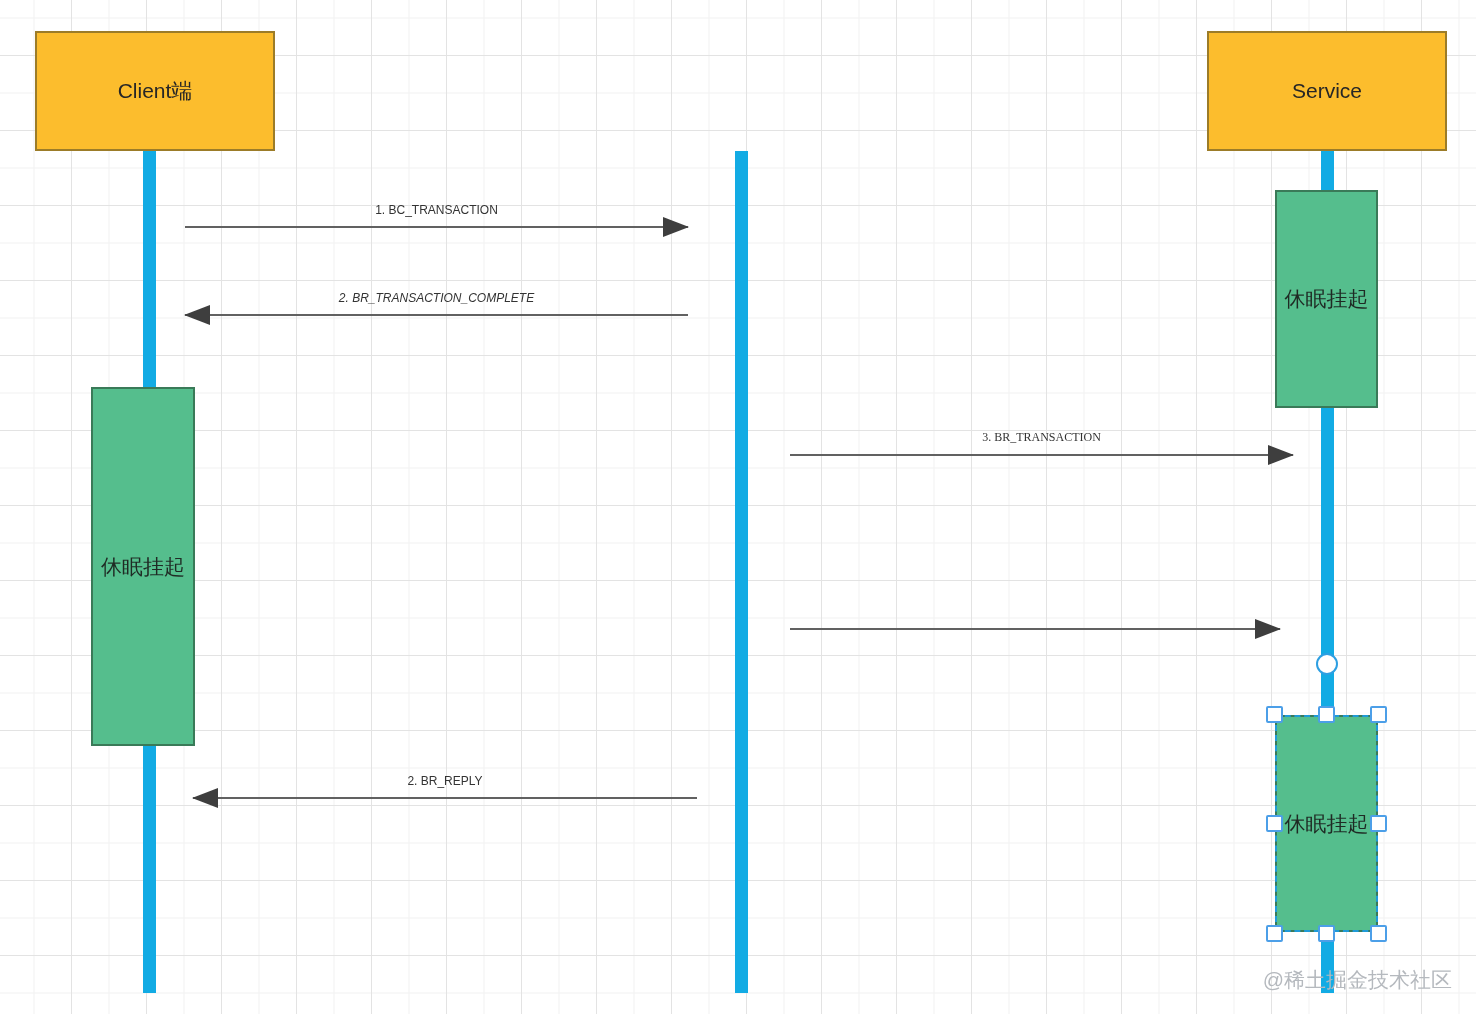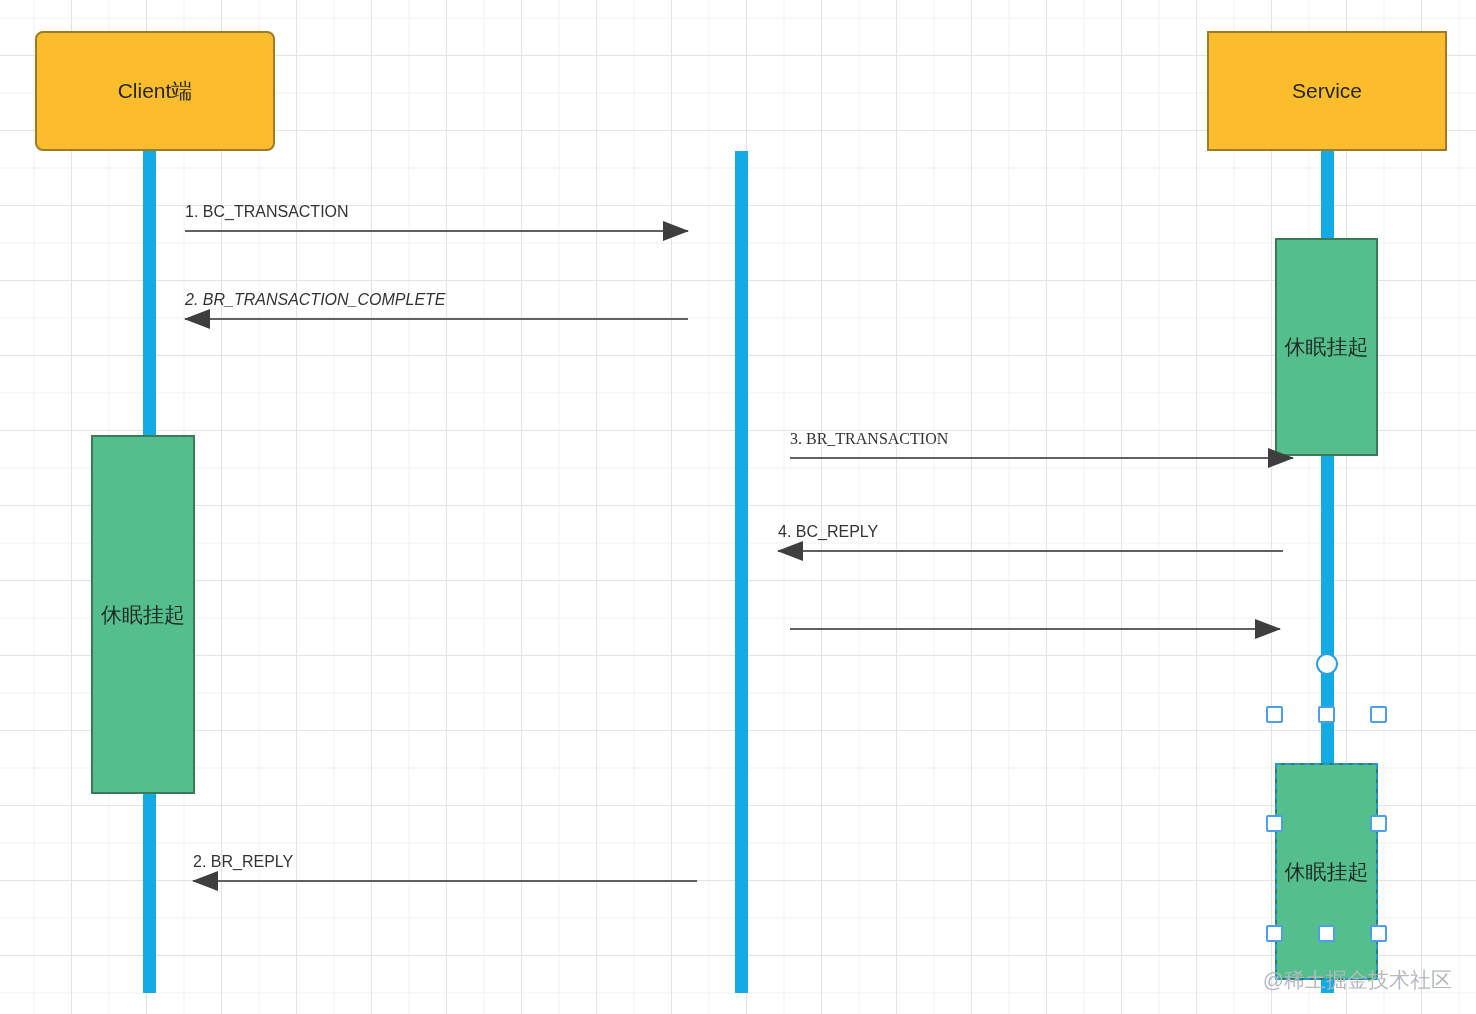--- a/index.html
+++ b/index.html
@@ -28,21 +28,21 @@
     height: 120px;
     background: #fcbd2d;
     border: 2px solid #9c7c28;
     display: flex;
     align-items: center;
     justify-content: center;
     font-size: 21px;
     color: #262626;
     z-index: 3;
   }
-  .actor-client  { left: 35px; border-radius: 8px; }
+  .actor-client  { left: 35px; }
   .actor-binder  { left: 621px; }
   .actor-service { left: 1207px; text-align: center; }
 
   
   .lifeline {
     position: absolute;
     top: 151px;
     width: 13px;
     height: 842px;
     background: #12abe4;
@@ -56,21 +56,20 @@
   .activation {
     position: absolute;
     background: #55be8d;
     border: 2px solid #3a7a58;
     display: flex;
     align-items: center;
     justify-content: center;
     font-size: 21px;
     color: #1f2a24;
     z-index: 2;
-    margin-top: 48px;
   }
   .act-client        { left: 91px;   top: 387px; width: 104px; height: 359px; }
   .act-service-top   { left: 1275px; top: 190px; width: 103px; height: 218px; }
   .act-service-sel   { left: 1275px; top: 715px; width: 103px; height: 217px; }
   .act-service-sel::after {
     content: "";
     position: absolute;
     inset: -2px;
     border: 2px dashed #1f9ad7;
     pointer-events: none;
@@ -91,22 +90,22 @@
   .h-tr { left: 1370px; top: 706px; }
   .h-ml { left: 1266px; top: 815px; }
   .h-mr { left: 1370px; top: 815px; }
   .h-bl { left: 1266px; top: 925px; }
   .h-bc { left: 1318px; top: 925px; }
   .h-br { left: 1370px; top: 925px; }
 
   
   .msg { position: absolute; z-index: 4; }
   .msg-label {
-    text-align: left;
-    font-size: 16px;
+    text-align: center;
+    font-size: 12px;
     color: #333333;
     margin-bottom: 9px;
     white-space: nowrap;
   }
   .msg-line {
     position: relative;
     height: 2px;
     background: #616161;
   }
   .msg-line .head-r {
@@ -127,21 +126,21 @@
     width: 0; height: 0;
     border-style: solid;
     border-width: 10px 26px 10px 0;
     border-color: transparent #3e3e3e transparent transparent;
   }
   .msg-1 { left: 185px; top: 203px; width: 503px; }
   .msg-2 { left: 185px; top: 291px; width: 503px; font-style: italic; }
   .msg-3 { left: 790px; top: 430px; width: 503px; font-family: Liberation Serif, serif; }
   .msg-4 { left: 778px; top: 523px; width: 505px; }
   .msg-5 { left: 790px; top: 628px; width: 490px; }
-  .msg-6 { left: 193px; top: 853px; width: 504px; }
+  .msg-6 { left: 193px; top: 774px; width: 504px; }
 
   
   .endpoint-circle {
     position: absolute;
     left: 1316px;
     top: 653px;
     width: 22px;
     height: 22px;
     background: #ffffff;
     border: 2px solid #2d9fe2;
@@ -208,26 +207,20 @@
       </div>
   </div>
 
   <div class="msg msg-3">
     <div class="msg-label">3. BR_TRANSACTION</div>
     <div class="msg-line">
         <i class="head-r"></i>
       </div>
   </div>
 
-  <div class="msg msg-4">
-    <div class="msg-label">4. BC_REPLY</div>
-    <div class="msg-line">
-        <i class="head-l"></i>
-      </div>
-  </div>
 
   <div class="msg msg-5">
     <div class="msg-line">
         <i class="head-r"></i>
       </div>
   </div>
 
   <div class="msg msg-6">
     <div class="msg-label">2. BR_REPLY</div>
     <div class="msg-line">

